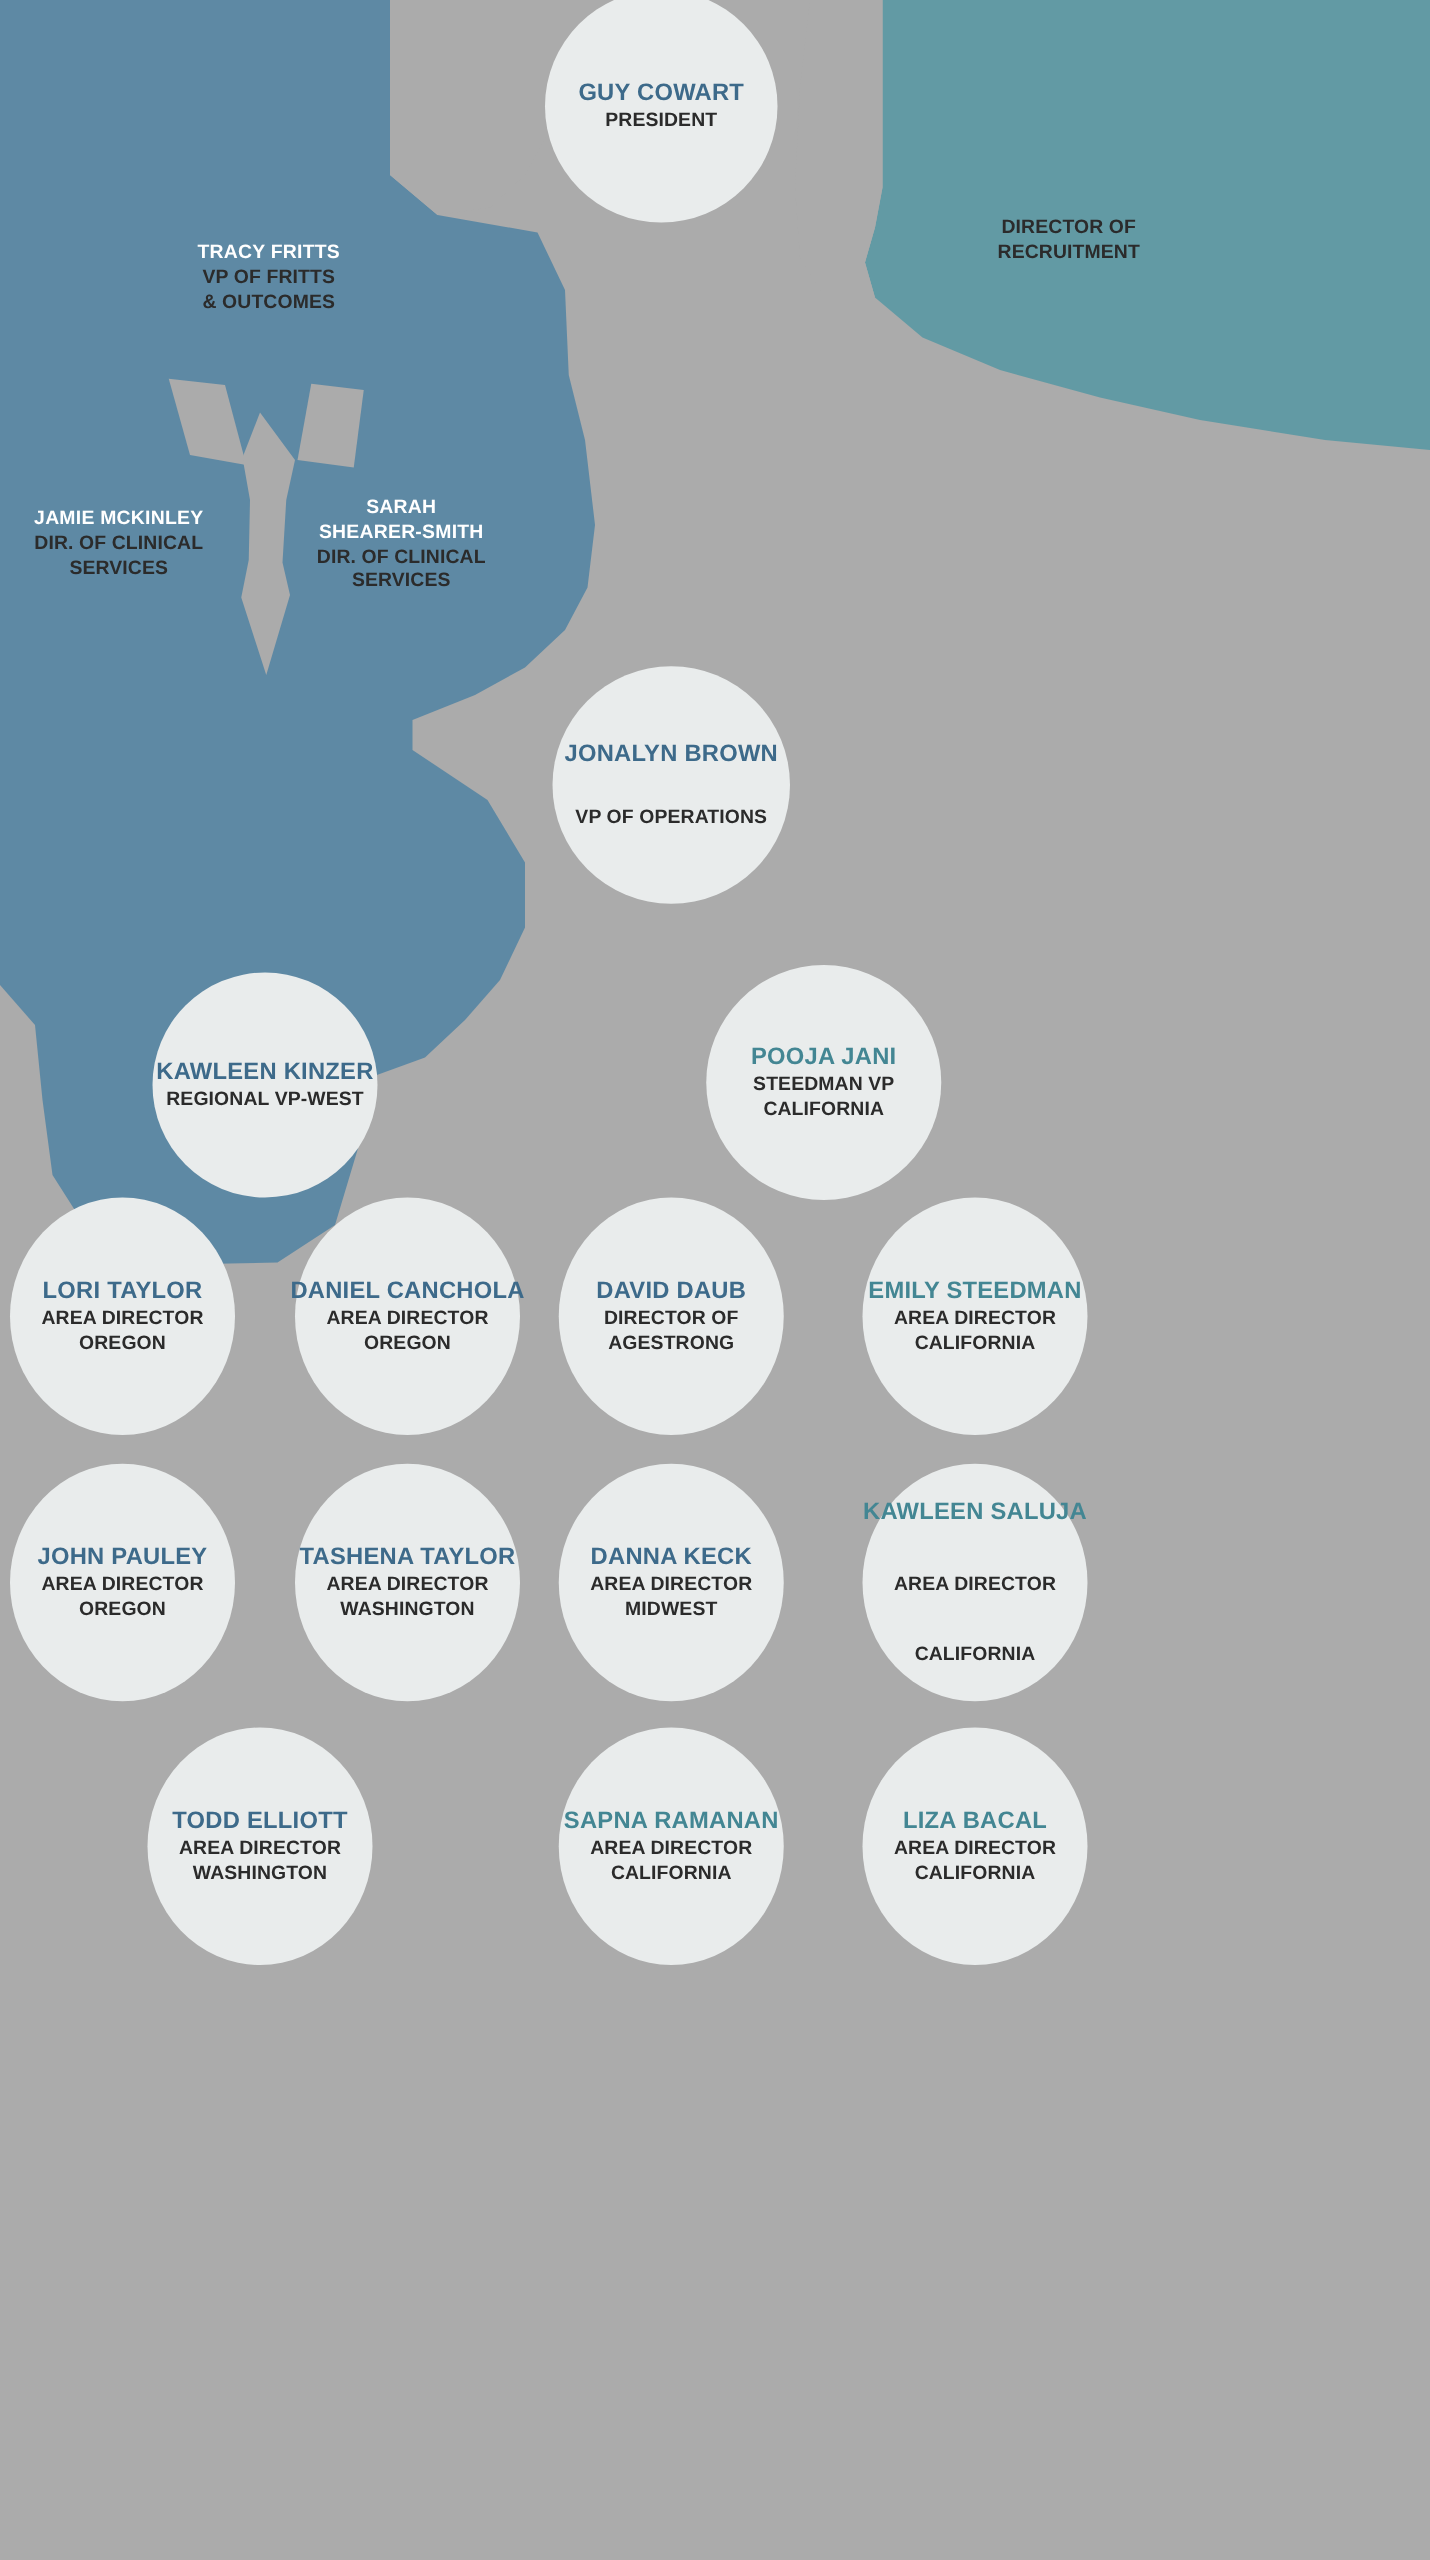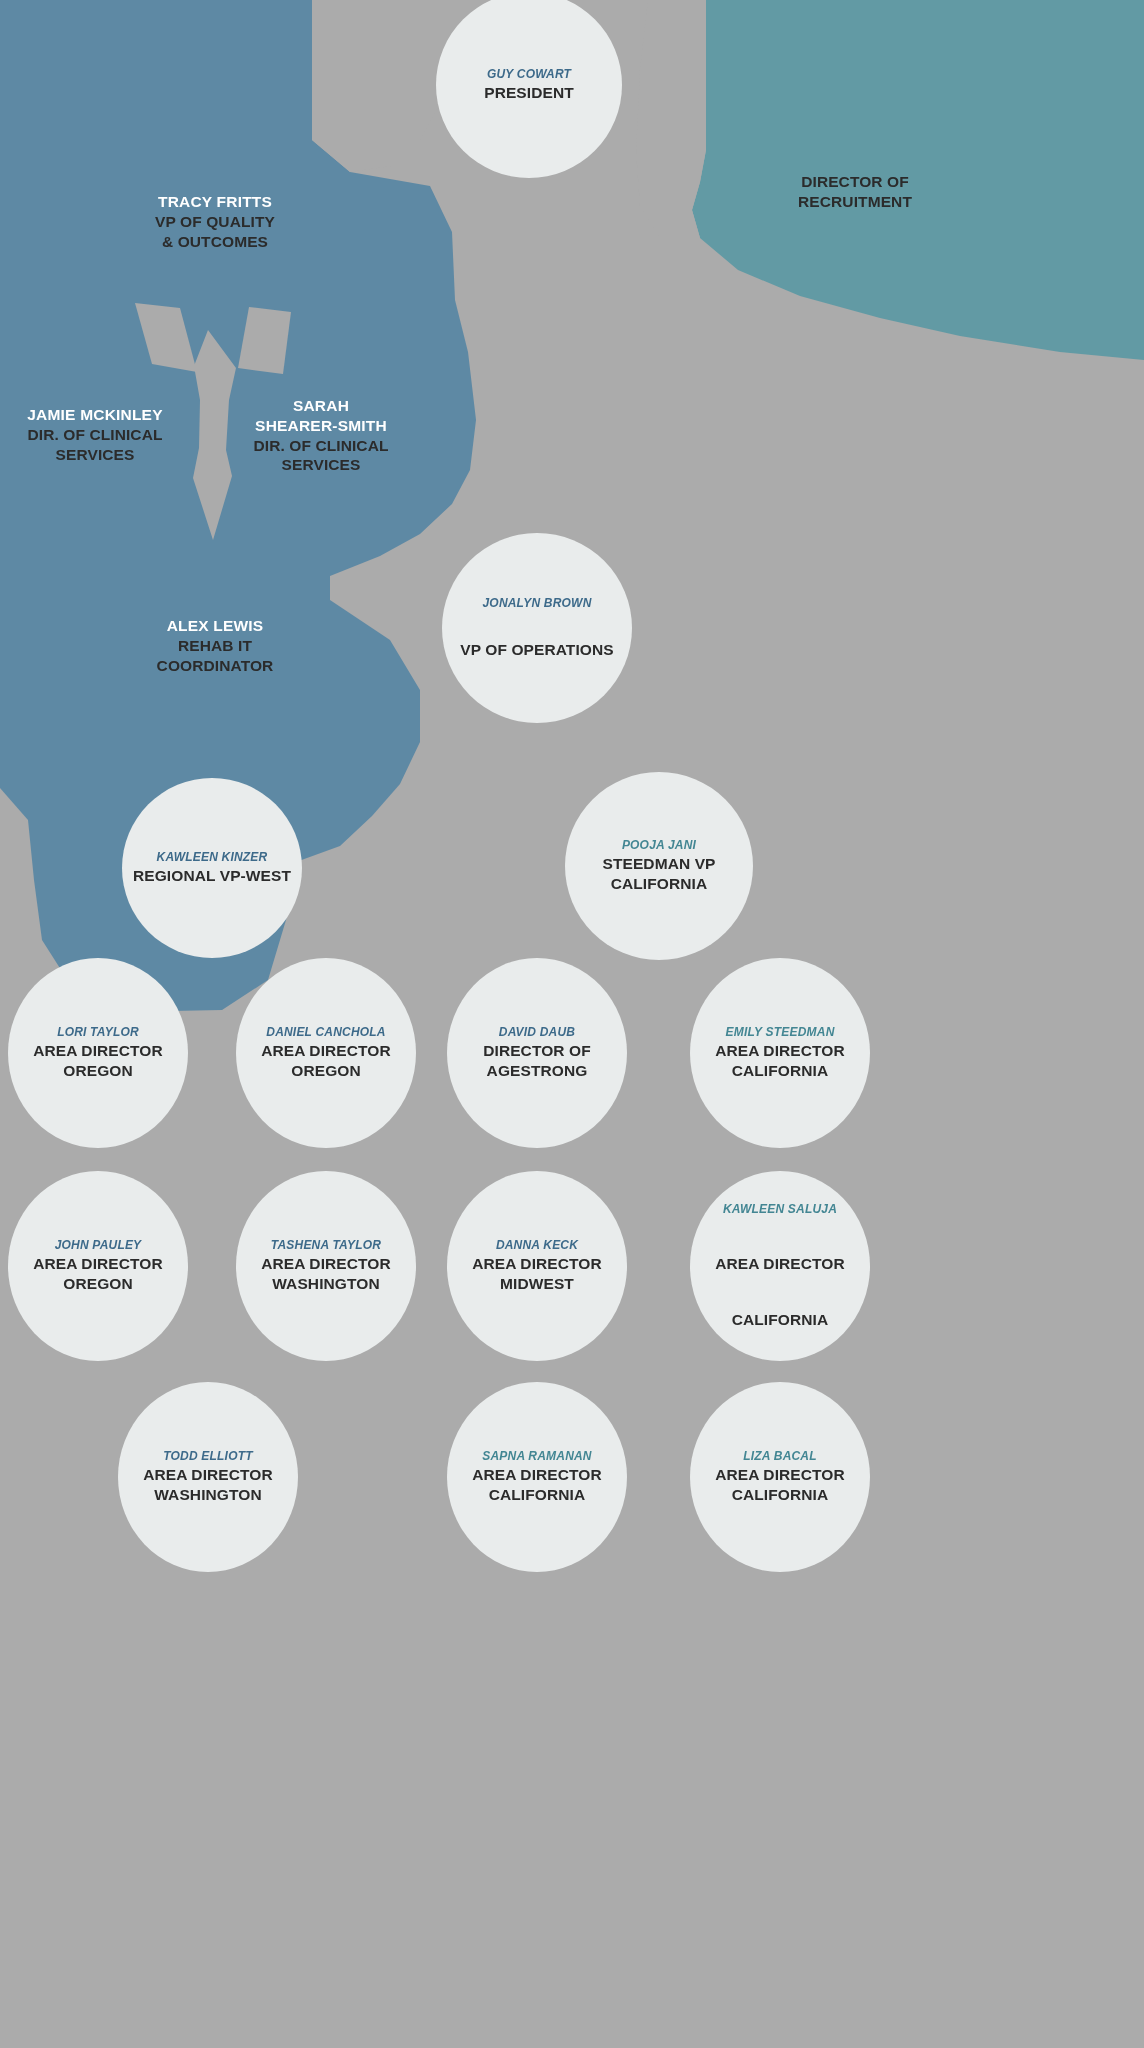--- a/index.html
+++ b/index.html
@@ -31,27 +31,26 @@
     background: #e9ecec;
     display: flex;
     flex-direction: column;
     align-items: center;
     justify-content: center;
     text-align: center;
     box-sizing: border-box;
     padding: 0 6px;
   }
   .node .nm {
-    font-size: 12px;
+    font-size: 19px;
     font-weight: bold;
     letter-spacing: 0.2px;
     line-height: 1.28;
     color: #3d6a8a;
     white-space: nowrap;
-    font-style: italic;
   }
   .node .nm.teal { color: #438693; }
   .node .ti {
     font-size: 15.5px;
     font-weight: bold;
     letter-spacing: 0.1px;
     line-height: 1.28;
     color: #2b2b2b;
     white-space: nowrap;
   }
@@ -145,21 +144,21 @@
 
     <path fill="#ababab" d="
       M 706,0 L 706,150 L 700,182 L 692,210 L 700,238 L 660,238 L 640,206 L 636,150 L 640,70 L 648,0 Z"></path>
   </svg>
 
   <div class="shape-label" style="left:90px; top:192px; width:250px;">
     <div class="nm">
         <div>TRACY FRITTS</div>
       </div>
     <div class="ti">
-      <div>VP OF QUALITY</div>
+      <div>VP OF FRITTS</div>
       <div>&amp; OUTCOMES</div>
     </div>
   </div>
 
   <div class="shape-label" style="left:680px; top:172px; width:350px;">
     <div class="ti">
       <div>DIRECTOR OF</div>
       <div>RECRUITMENT</div>
     </div>
   </div>
@@ -178,29 +177,20 @@
     <div class="nm">
       <div>SARAH</div>
       <div>SHEARER-SMITH</div>
     </div>
     <div class="ti">
       <div>DIR. OF CLINICAL</div>
       <div>SERVICES</div>
     </div>
   </div>
 
-  <div class="shape-label" style="left:112px; top:616px; width:206px;">
-    <div class="nm">
-        <div>ALEX LEWIS</div>
-      </div>
-    <div class="ti">
-      <div>REHAB IT</div>
-      <div>COORDINATOR</div>
-    </div>
-  </div>
 
   <div class="node" style="left:436px; top:-8px; width:186px; height:186px;">
     <div class="nm">GUY COWART</div>
     <div class="ti">PRESIDENT</div>
   </div>
 
   <div class="node" style="left:442px; top:533px; width:190px; height:190px;gap:28px;">
     <div class="nm">JONALYN BROWN</div>
     <div class="ti">VP OF OPERATIONS</div>
   </div>

